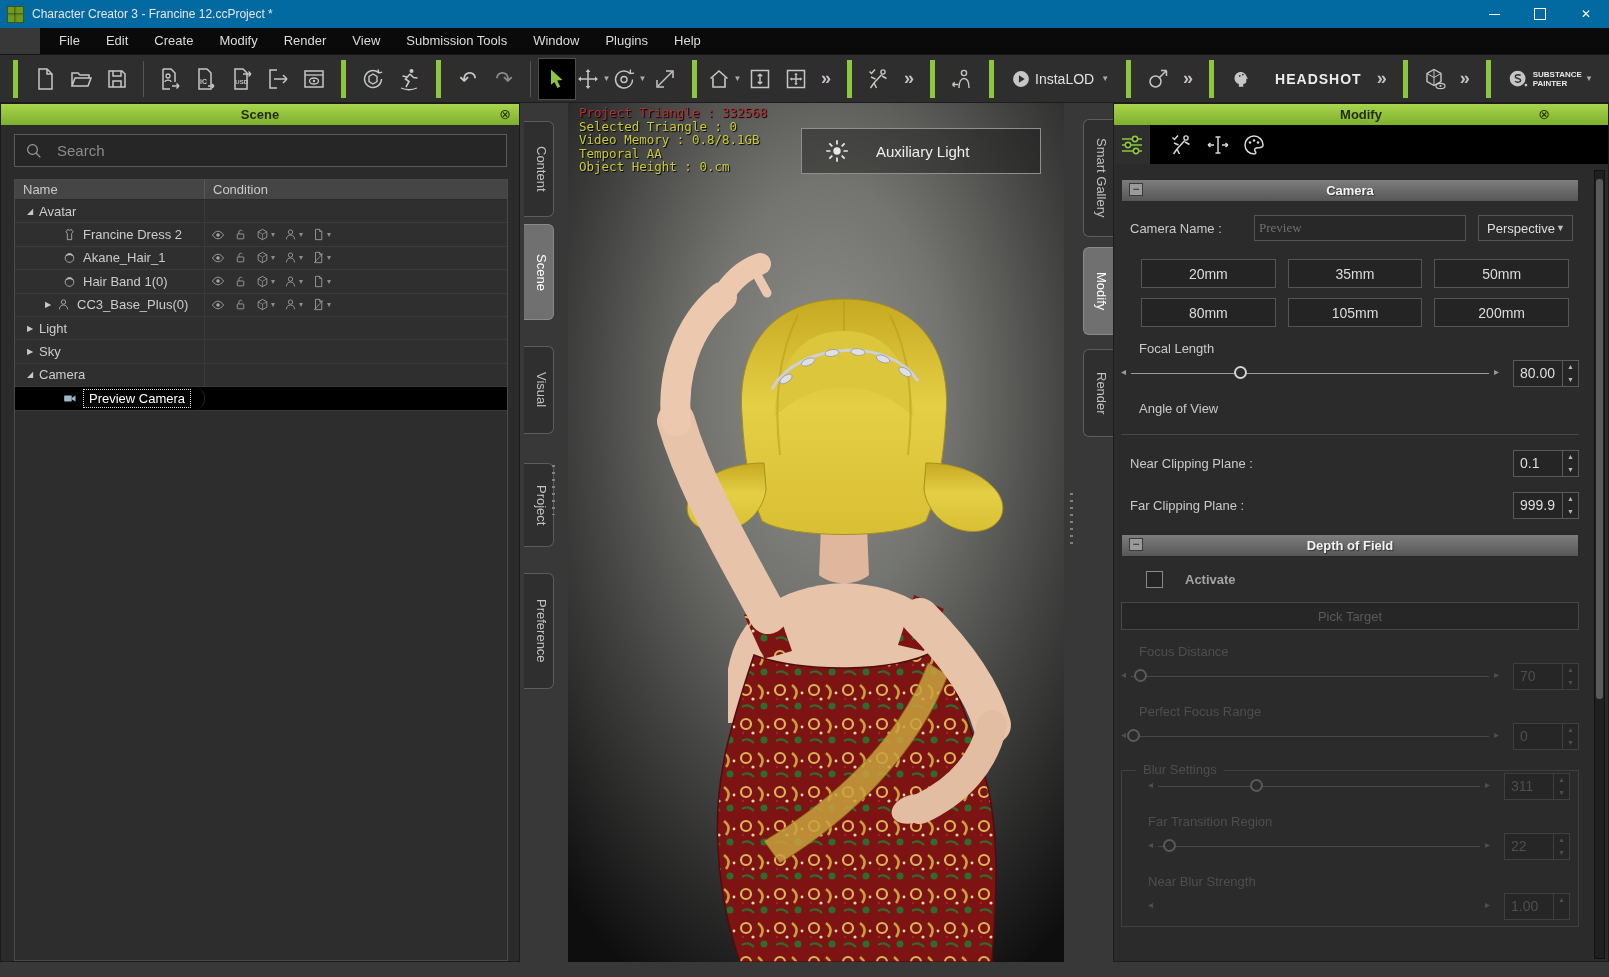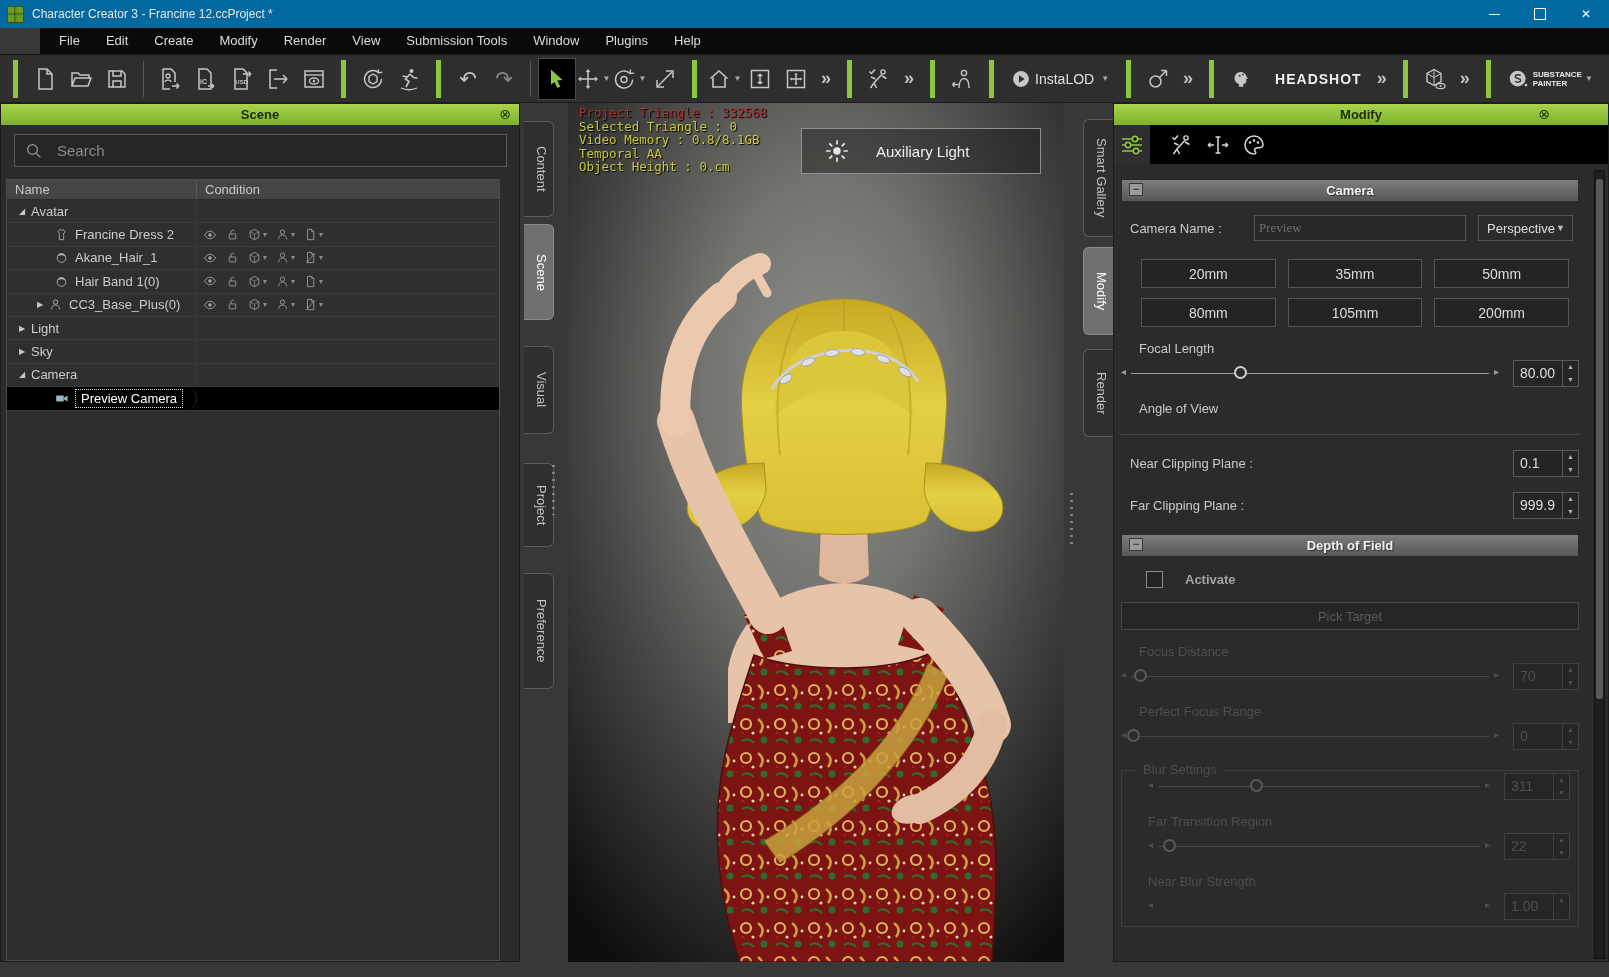--- a/index.html
+++ b/index.html
@@ -36,21 +36,21 @@
   #workspace{position:absolute;left:0;top:103px;width:1609px;height:859px;}
   
   #scene-panel{position:absolute;left:0;top:0;width:520px;height:859px;background:#2b2b2b;border:1px solid #1c1c1c;box-sizing:border-box;}
   .panel-head{height:21px;background:linear-gradient(#aad44c,#7db02e);display:flex;align-items:center;justify-content:center;position:relative;}
   .panel-head .ptitle{font-size:13px;font-weight:bold;color:#1e2b04;}
   .pclose{position:absolute;right:6px;top:2px;width:16px;height:16px;color:#27370b;font-size:14px;line-height:16px;text-align:center;}
   #searchbox{position:absolute;left:13px;top:30px;width:493px;height:33px;background:#262626;border:1px solid #5a5a5a;display:flex;align-items:center;box-sizing:border-box;}
   #searchbox svg{margin:0 12px 0 10px;}
   #searchbox input{background:transparent;border:none;outline:none;color:#cfcfcf;font-size:15px;font-family:"Liberation Sans",sans-serif;width:420px;}
   #searchbox input::placeholder{color:#8b8b8b;}
-  #tree{position:absolute;left:5px;top:75px;width:494px;height:782px;border:1px solid #4a4a4a;background:#2d2d2d;box-sizing:border-box;overflow:hidden;}
+  #tree{position:absolute;left:13px;top:75px;width:494px;height:782px;border:1px solid #4a4a4a;background:#2d2d2d;box-sizing:border-box;overflow:hidden;}
   .thead{height:19px;background:#454545;display:flex;font-size:13px;color:#c9c9c9;border-bottom:1px solid #2a2a2a;}
   .thead .h1{width:190px;padding-left:8px;border-right:1px solid #5a5a5a;line-height:19px;box-sizing:border-box;}
   .thead .h2{flex:1;padding-left:8px;line-height:19px;}
   .trow{height:22.4px;display:flex;border-bottom:1px solid #3a3a3a;background:#2f2f2f;font-size:13px;color:#cccccc;}
   .trow .tc-name{width:190px;border-right:1px solid #3a3a3a;display:flex;align-items:center;box-sizing:border-box;}
   .trow .tc-cond{flex:1;display:flex;align-items:center;padding-left:6px;}
   .twisty{font-size:8px;color:#c8c8c8;width:10px;display:inline-block;text-align:center;margin-right:4px;}
   .oicon{display:inline-flex;width:14px;margin-right:6px;color:#b9b9b9;}
   .cic{display:inline-flex;align-items:center;color:#a8a8a8;margin-right:9px;}
   .cic i{font-style:normal;font-size:8px;color:#8d8d8d;margin-left:2px;}

